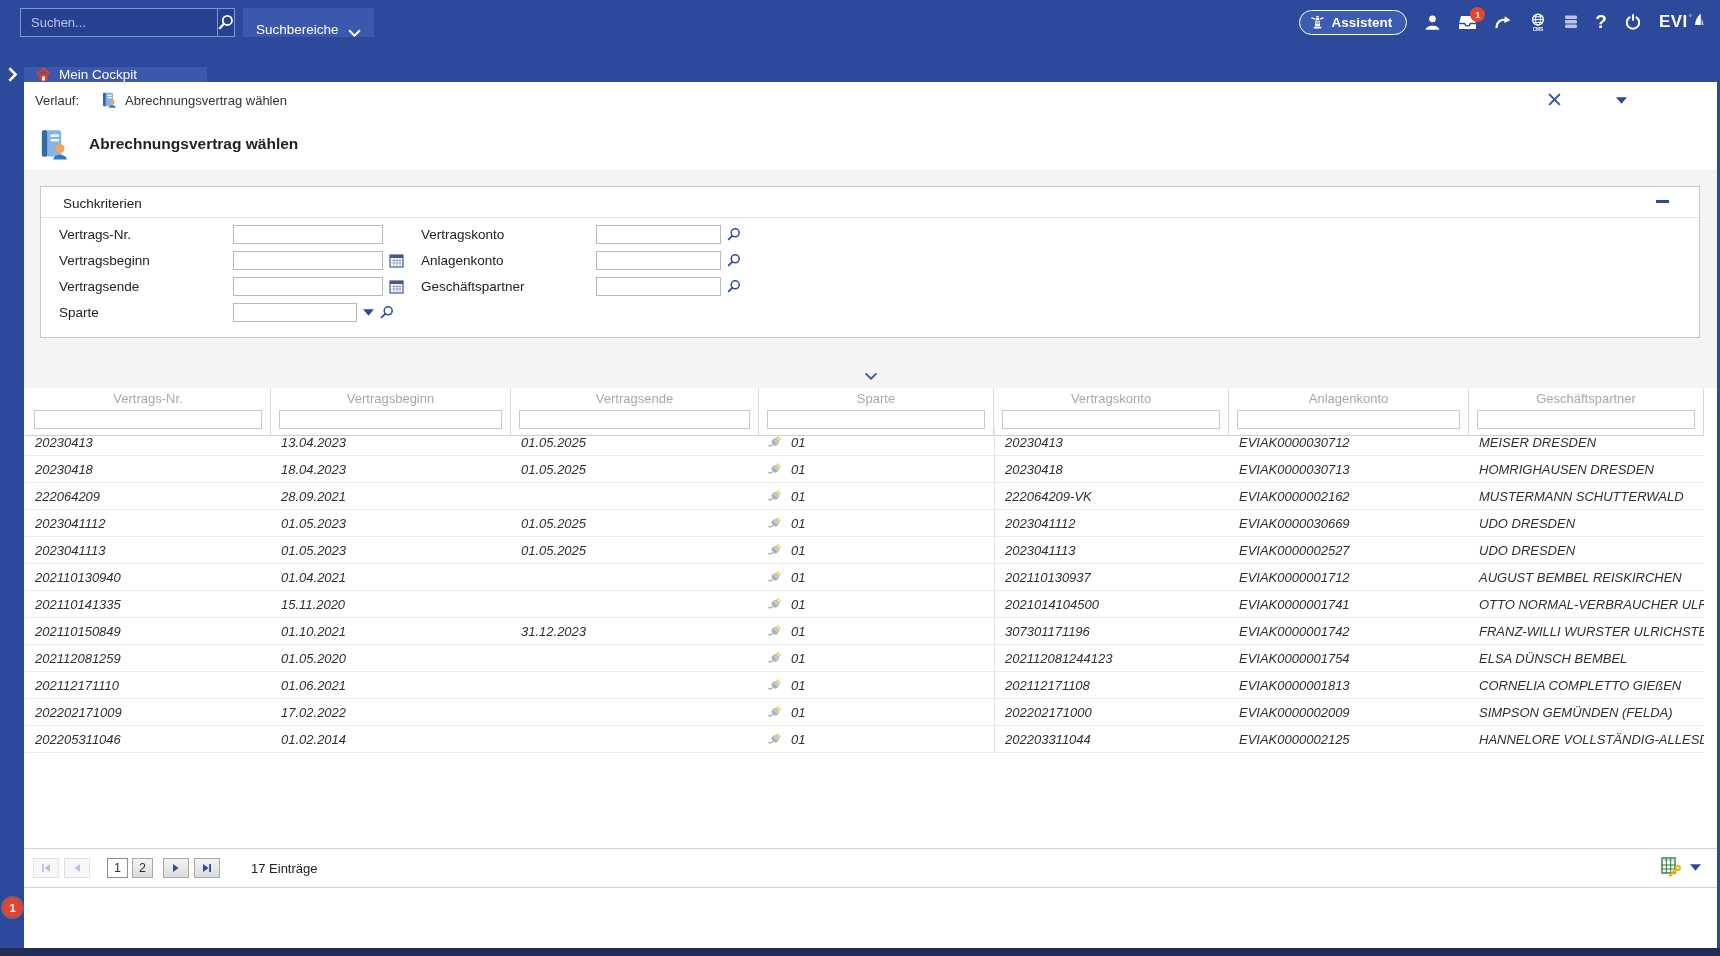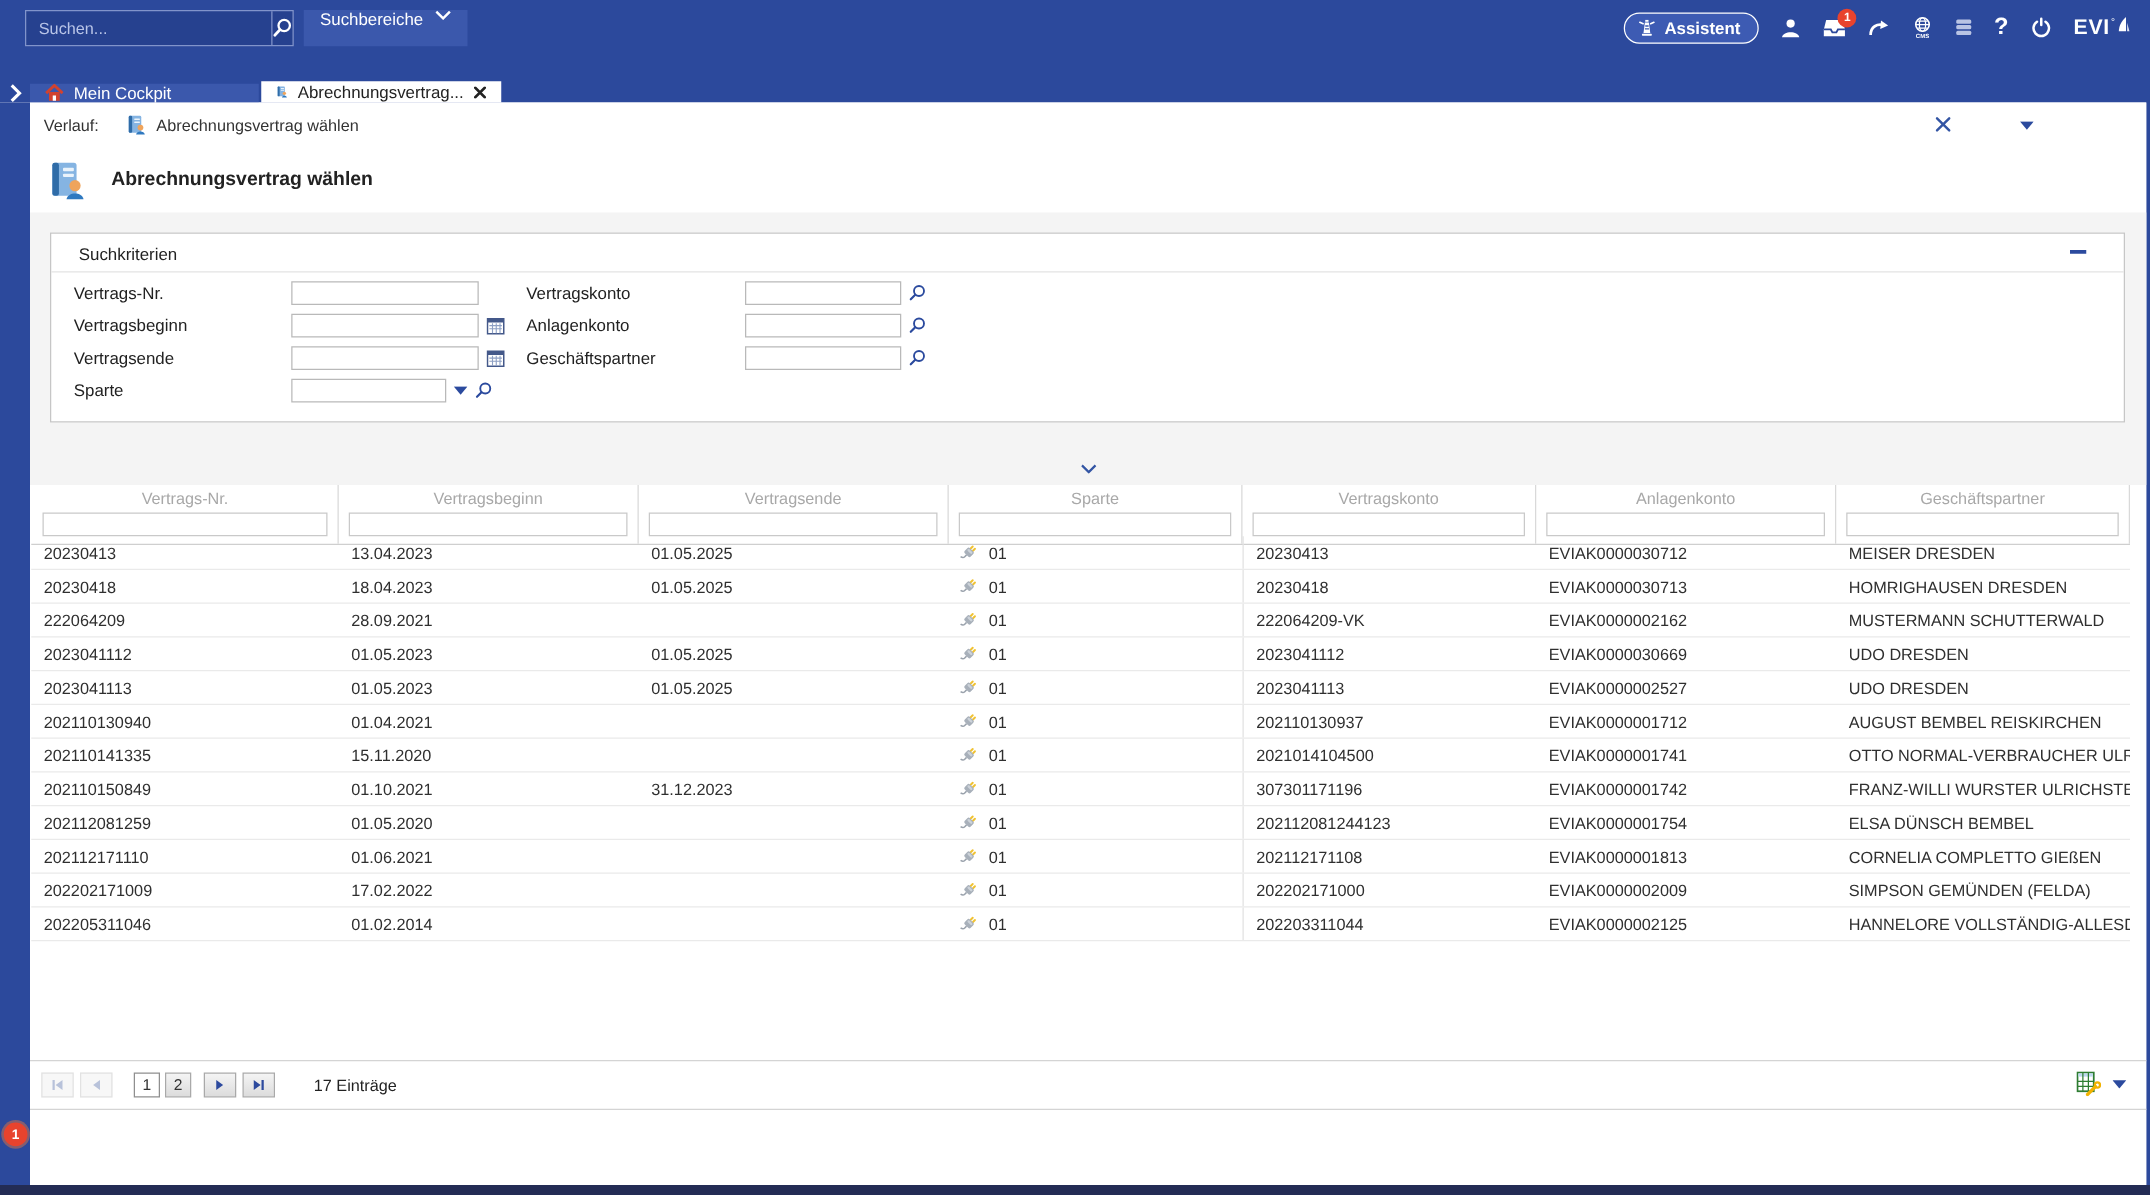--- a/index.html
+++ b/index.html
@@ -6,21 +6,21 @@
   html,body { width:1720px; height:956px; }
   body { font-family:"Liberation Sans", sans-serif; background:#fff; position:relative; overflow:hidden; }
   .abs { position:absolute; }
 
   
   #topbar { left:0; top:0; width:1720px; height:44px; background:#2c499c; display:flex; align-items:center; padding-left:20px; }
   .searchbox { width:215px; height:29px; background:#26418f; border:1px solid #8194cb; display:flex; align-items:center; }
   .searchbox input { flex:1; background:transparent; border:none; outline:none; color:#cfd8f0; font-size:13px; padding:0 10px; font-family:"Liberation Sans",sans-serif; }
   .searchbox input::placeholder { color:#b9c5e8; }
   .search-btn { width:32px; height:100%; border-left:1px solid #8194cb; display:flex; align-items:center; justify-content:center; cursor:pointer; }
-  .scope-btn { margin-left:8px; height:29px; background:#3b58ac; color:#fff; font-size:13.5px; display:flex; align-items:flex-start; gap:9px; padding:0 13px; cursor:pointer; }
+  .scope-btn { margin-left:8px; height:29px; background:#3b58ac; color:#fff; font-size:13.5px; display:flex; align-items:flex-end; gap:9px; padding:0 13px; cursor:pointer; }
   .topbar-right { margin-left:auto; display:flex; align-items:center; gap:17px; padding-right:16px; }
   .assistant-pill { display:flex; align-items:center; gap:7px; border:1.5px solid #fff; border-radius:15px; background:#3d5bb3; padding:4px 14px 4px 10px; color:#fff; font-size:13.5px; font-weight:bold; cursor:pointer; }
   .tb-icon { display:flex; align-items:center; justify-content:center; cursor:pointer; position:relative; }
   .tb-help { color:#fff; font-size:19px; font-weight:bold; }
   .badge-red { position:absolute; top:-7px; right:-8px; background:#e8432d; color:#fff; min-width:15px; height:15px; border-radius:8px; font-size:9.5px; font-weight:bold; display:flex; align-items:center; justify-content:center; padding:0 3px; }
   .brand { display:flex; align-items:flex-start; color:#fff; gap:1px; cursor:pointer; }
   .brand-text { font-size:17px; font-weight:bold; letter-spacing:0.5px; }
   .brand-deg { font-size:8px; margin-top:1px; }
 
   
@@ -58,21 +58,21 @@
   .icon-after { margin-left:6px; display:flex; align-items:center; cursor:pointer; }
 
   .collapse-chev { position:absolute; left:50%; top:196px; transform:translateX(-50%); cursor:pointer; }
 
   
   .thead { position:absolute; left:1px; top:306px; display:flex; border-bottom:1px solid #cfcfcf; }
   .hcell { border-right:1px solid #d9d9d9; padding-top:3px; }
   .hcell:first-child { border-left:1px solid #d9d9d9; border-left-color:transparent; }
   .hlabel { text-align:center; font-size:13px; color:#a8a8a8; }
   .hfilter { display:block; margin:4px 8px 6px; width:calc(100% - 16px); height:19px; border:1px solid #c9c9c9; outline:none; font-size:12.5px; padding:0 4px; font-family:"Liberation Sans",sans-serif; }
-  .tbody { position:absolute; left:1px; top:347px; }
+  .tbody { position:absolute; left:1px; top:347px;font-style:italic; }
   .trow { display:flex; height:27px; border-bottom:1px solid #eaeaea; align-items:center; cursor:pointer; }
   .tcell { font-size:13px; color:#2f2f2f; padding-left:10px; height:100%; display:flex; align-items:center; overflow:hidden; white-space:nowrap; }
   .tcell.col3 { gap:9px; padding-left:8px; }
   .tcell.col4 { border-left:1px solid #e2e2e2; }
   .col0{width:246px} .col1{width:240px} .col2{width:248px} .col3{width:235px} .col4{width:235px} .col5{width:240px} .col6{width:235px}
 
   
   .pagerow { position:absolute; left:0; top:766px; width:100%; height:40px; border-top:1px solid #d4d4d4; border-bottom:1px solid #d4d4d4; display:flex; align-items:center; padding-left:9px; }
   .pgbtn { width:26px; height:20px; display:flex; align-items:center; justify-content:center; margin-right:5px; cursor:pointer; }
   .pgbtn.disabled { background:#f7f7f7; border:1px solid #e2e2e2; color:#b8c2da; cursor:default; }
@@ -181,36 +181,20 @@
         <path d="M1.5 1 L6.5 6 L1.5 11" stroke="#fff" stroke-width="2" fill="none"></path>
       </svg>
   </span>
   <div class="tab inactive">
     <svg width="15" height="15" viewBox="0 0 16 16">
         <path d="M1 8 L8 1.5 L15 8" stroke="#d2422e" stroke-width="2.4" fill="none"></path>
         <rect x="3.4" y="7" width="9.2" height="7.5" fill="#d2422e"></rect>
         <rect x="6.6" y="10" width="2.8" height="4.5" fill="#fff"></rect>
       </svg>
     <span>Mein Cockpit</span>
-  </div>
-  <div class="tab active">
-    <svg width="17" height="17" viewBox="0 0 20 20">
-        <rect x="2.5" y="0.8" width="12.5" height="17" rx="1.4" fill="#85b4e2"></rect>
-        <rect x="2.5" y="0.8" width="3.4" height="17" rx="1.2" fill="#2f6ca8"></rect>
-        <rect x="8" y="3.4" width="5.6" height="1.7" rx="0.5" fill="#eaf3fb"></rect>
-        <rect x="8" y="6.4" width="5.6" height="1.7" rx="0.5" fill="#eaf3fb"></rect>
-        <circle cx="14.2" cy="12.6" r="2.9" fill="#efa45c"></circle>
-        <path d="M9.8 19.6 C10.4 15.6 18 15.6 18.6 19.6 Z" fill="#2f79c0"></path>
-      </svg>
-    <span>Abrechnungsvertrag...</span>
-    <span class="xwrap">
-      <svg width="10" height="10" viewBox="0 0 10 10">
-          <path d="M1.2 1.2 L8.8 8.8 M8.8 1.2 L1.2 8.8" stroke="#222" stroke-width="2" stroke-linecap="round"></path>
-        </svg>
-    </span>
   </div>
 </div>
 
 <div id="leftstrip" class="abs"></div>
 <div id="rightedge" class="abs"></div>
 <div id="bottombar" class="abs"></div>
 <div id="notifbadge" class="abs">1</div>
 
 <div id="content" class="abs">
 

